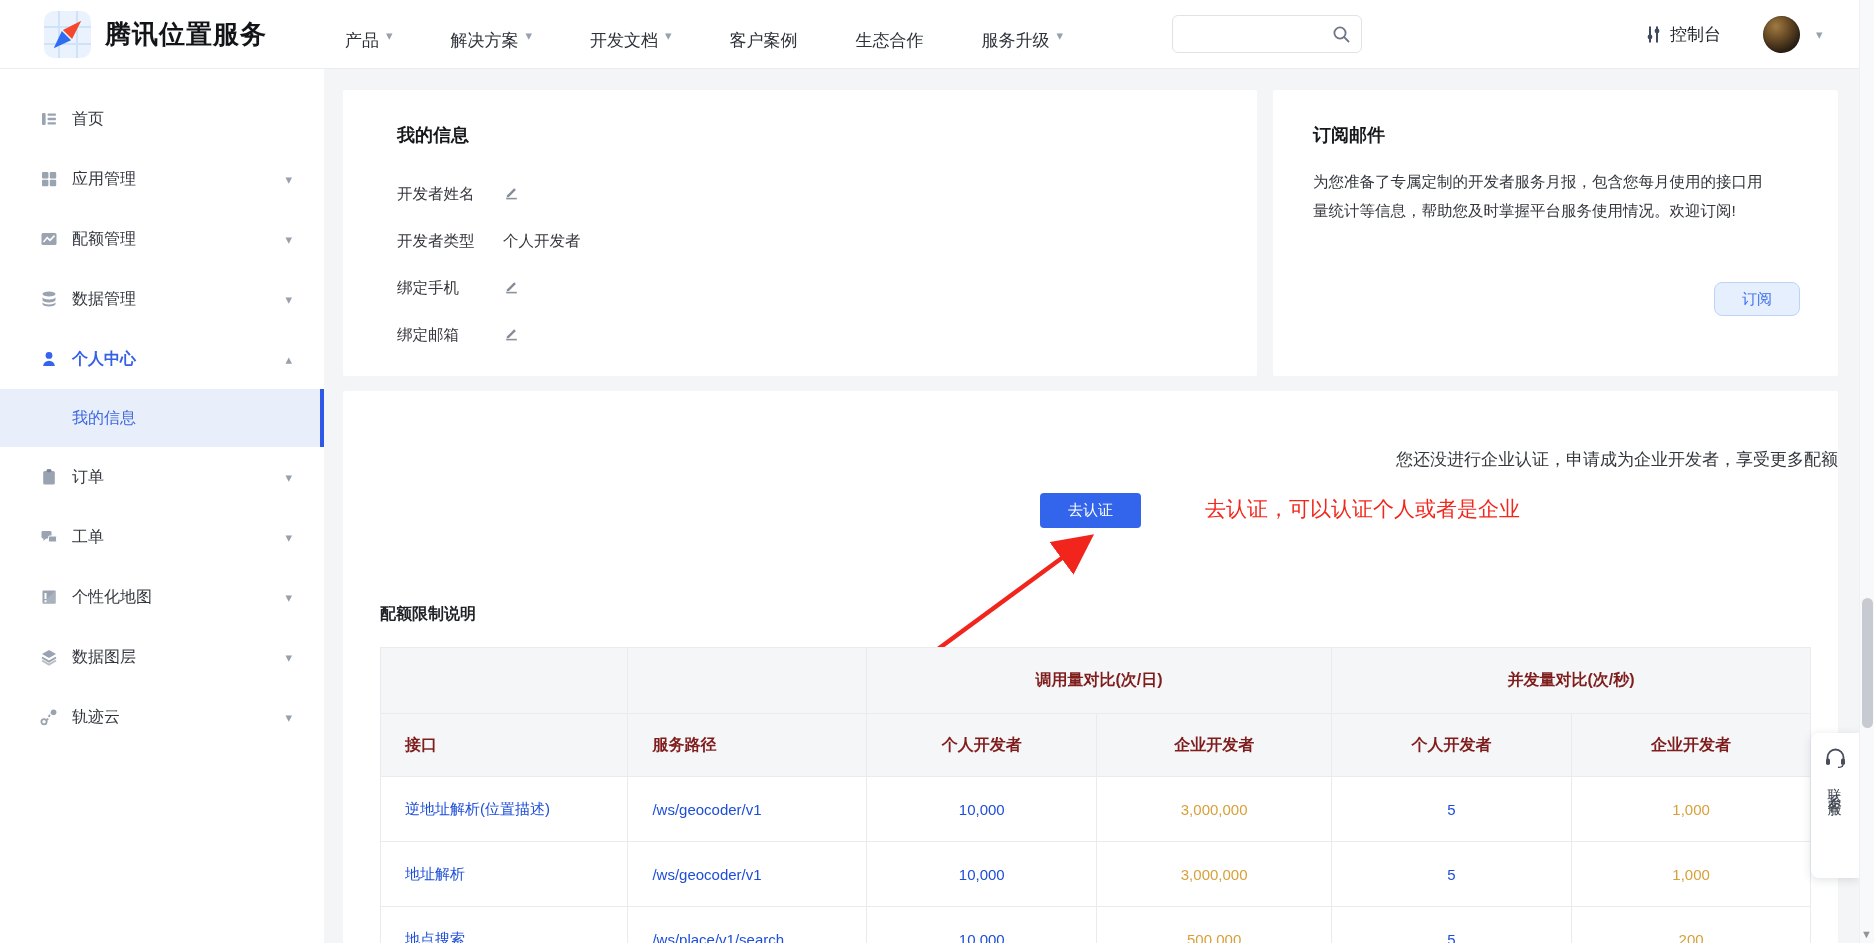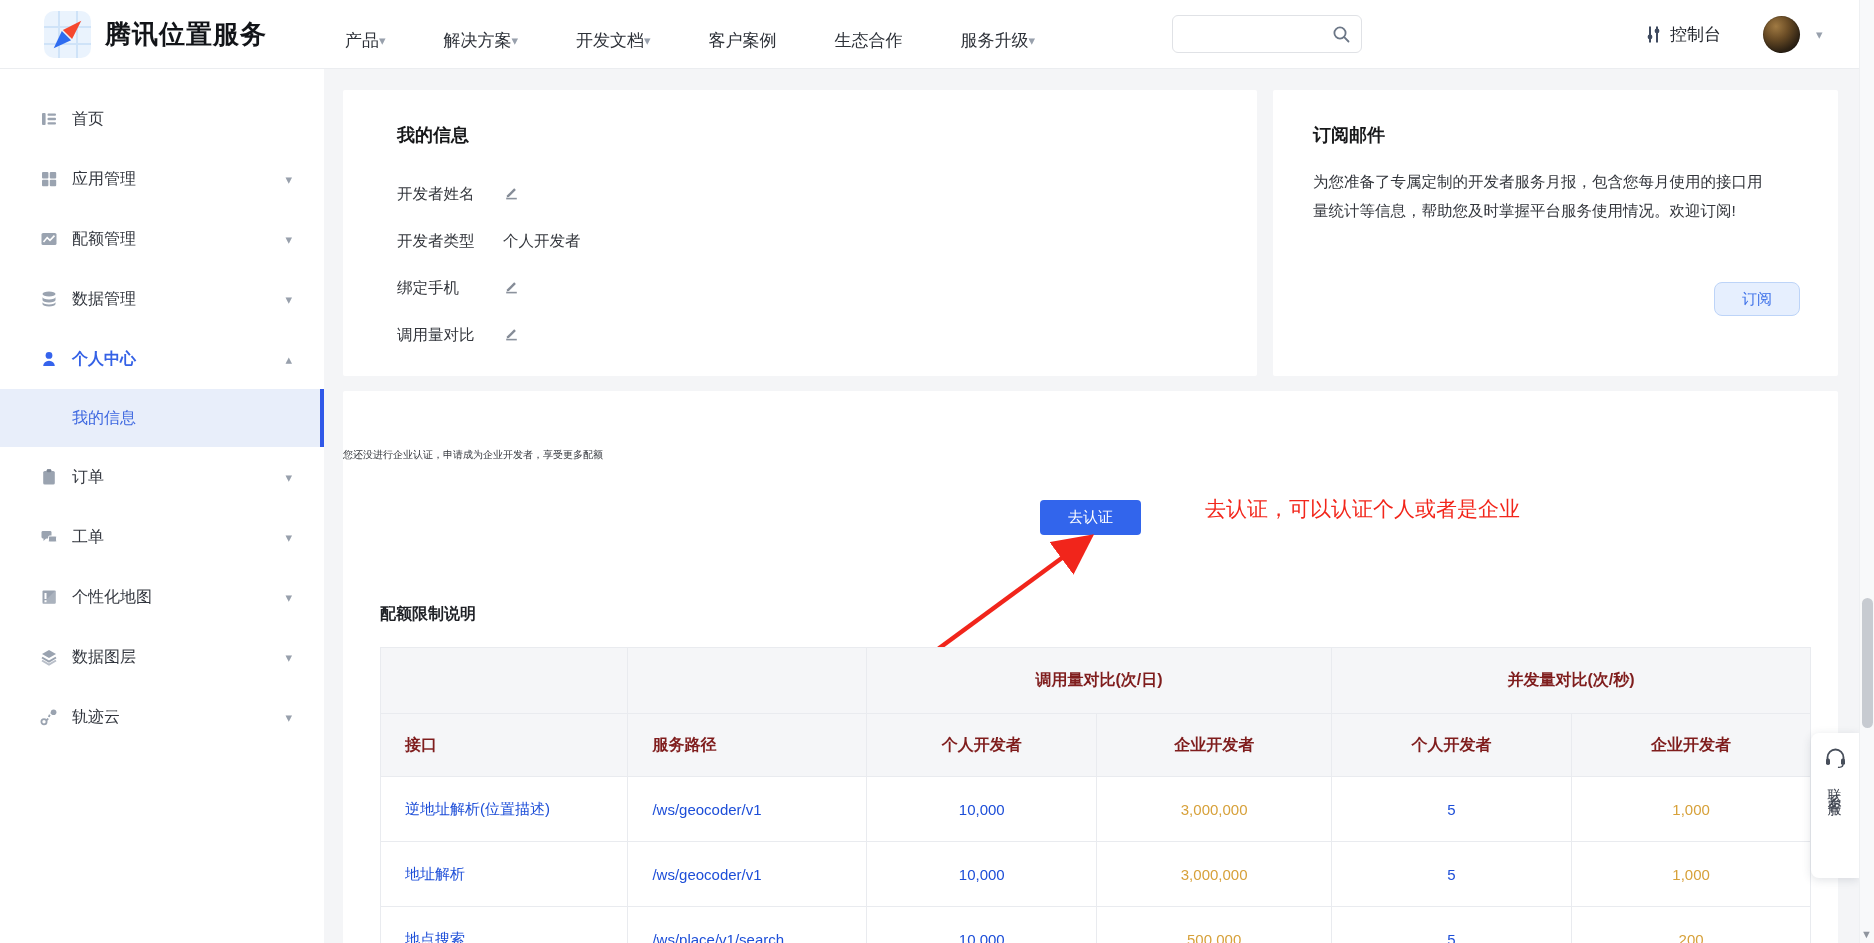--- a/index.html
+++ b/index.html
@@ -5,21 +5,21 @@
   * { margin:0; padding:0; box-sizing:border-box; }
   html,body { width:1874px; height:943px; overflow:hidden; font-family:"Liberation Sans","DejaVu Sans",sans-serif; background:#fff; }
   .stage { position:relative; width:1874px; height:943px; overflow:hidden; }
 
   
   .navbar { position:absolute; top:0; left:0; width:1874px; height:69px; background:#fff; border-bottom:1px solid #ebedf0; z-index:30; }
   .brand { position:absolute; left:44px; top:11px; display:flex; align-items:center; gap:14px; }
   .logo-box { width:47px; height:47px; border-radius:10px; background:#eaf3fd; position:relative; overflow:hidden; }
   .brand-name { font-size:26px; font-weight:bold; color:#121418; letter-spacing:1px; }
   .nav-links { position:absolute; left:345px; top:0; height:69px; display:flex; align-items:center; gap:58px; }
-  .nav-item { font-size:17px; color:#2d3138; cursor:pointer; display:flex; align-items:center; gap:0; white-space:nowrap;margin-top:12px; }
+  .nav-item { font-size:17px; color:#2d3138; cursor:pointer; display:flex; gap:7px; white-space:nowrap;margin-top:12px; }
   .caret { font-size:13px; color:#98a0ac; line-height:1; }
   .search-box { position:absolute; left:1172px; top:15px; width:190px; height:38px; border:1px solid #e0e2e6; border-radius:6px; background:#fff; display:flex; align-items:center; justify-content:flex-end; padding-right:10px; }
   .console-group { position:absolute; left:1645px; top:0; height:69px; display:flex; align-items:center; gap:8px; }
   .console-label { font-size:17px; color:#24282f; }
   .avatar { position:absolute; left:1763px; top:16px; width:37px; height:37px; border-radius:50%; background:radial-gradient(circle at 35% 28%, #a07a43 0%, #6b4d26 35%, #2e2214 70%, #131210 100%); box-shadow:inset 0 0 0 1px rgba(0,0,0,.15); }
   .avatar-caret { position:absolute; left:1816px; top:28px; }
 
   
   .sidebar { position:absolute; top:69px; left:0; width:324px; height:874px; background:#fff; padding-top:20px; z-index:10; }
   .side-item { position:relative; height:60px; display:flex; align-items:center; cursor:pointer; }
@@ -38,22 +38,22 @@
   .card-subscribe { left:949px; top:21px; width:565px; height:286px; padding:33px 40px; }
   .card-title { font-size:18px; font-weight:bold; color:#17181a; }
   .profile-rows { margin-top:24px; }
   .p-row { height:47px; display:flex; align-items:center; }
   .p-label { width:106px; font-size:15.5px; color:#33363c; }
   .p-value { font-size:15.5px; color:#33363c; }
   .sub-body { margin-top:20px; width:452px; font-size:15.5px; color:#33363c; line-height:29px; }
   .subscribe-btn { position:absolute; right:38px; top:192px; width:86px; height:34px; background:#e6effe; border:1px solid #bdd4f8; border-radius:8px; color:#3b6fe8; font-size:15px; display:flex; align-items:center; justify-content:center; cursor:pointer; }
 
   .card-cert { left:19px; top:322px; width:1495px; height:641px; }
-  .cert-prompt { padding-top:57px; text-align:left; font-size:10px; color:#33363c; }
-  .cert-btn { display:block; margin:38px auto 0; width:101px; height:35px; background:#3265ec; border:none; border-radius:4px; color:#fff; font-size:15px; cursor:pointer; font-family:inherit; }
+  .cert-prompt { padding-top:57px; text-align:right; font-size:17px; color:#33363c; }
+  .cert-btn { display:block; margin:22px auto 0; width:101px; height:35px; background:#3265ec; border:none; border-radius:4px; color:#fff; font-size:15px; cursor:pointer; font-family:inherit; }
   .annotation { position:absolute; left:862px; top:104px; font-size:21px; color:#f2261b; white-space:nowrap;text-align:right; }
   .arrow-svg { position:absolute; left:0; top:0; width:800px; height:400px; pointer-events:none; }
 
   .quota { position:absolute; left:37px; top:213px; width:1431px; }
   .quota-title { font-size:16px; font-weight:bold; color:#1f2126; }
   table.quota-table { width:100%; margin-top:22px; border-collapse:collapse; table-layout:fixed; }
   .quota-table th, .quota-table td { border:1px solid #e9ebef; }
   .quota-table thead th { background:#f5f6f8; font-size:16px; font-weight:bold; color:#7f1d1d; }
   .quota-table .gr { height:66px; text-align:center; }
   .quota-table .hr { height:63px; }
@@ -250,21 +250,21 @@
           <span class="p-value">个人开发者</span>
         </div>
         <div class="p-row">
           <span class="p-label">绑定手机</span>
           <span class="edit"><svg width="17" height="17" viewBox="0 0 17 17">
                 <path d="M4.2,11.2 L11.2,4.2 l1.7,1.7 L5.9,12.9 l-2.3,0.6 z" fill="#858c97"></path>
                 <line x1="3.2" y1="14.6" x2="13.8" y2="14.6" stroke="#8b929d" stroke-width="1.6"></line>
               </svg></span>
         </div>
         <div class="p-row">
-          <span class="p-label">调用量对比</span>
+          <span class="p-label">绑定邮箱</span>
           <span class="edit"><svg width="17" height="17" viewBox="0 0 17 17">
                 <path d="M4.2,11.2 L11.2,4.2 l1.7,1.7 L5.9,12.9 l-2.3,0.6 z" fill="#858c97"></path>
                 <line x1="3.2" y1="14.6" x2="13.8" y2="14.6" stroke="#8b929d" stroke-width="1.6"></line>
               </svg></span>
         </div>
       </div>
     </div>
 
     <div class="card card-subscribe">
       <div class="card-title">订阅邮件</div>

